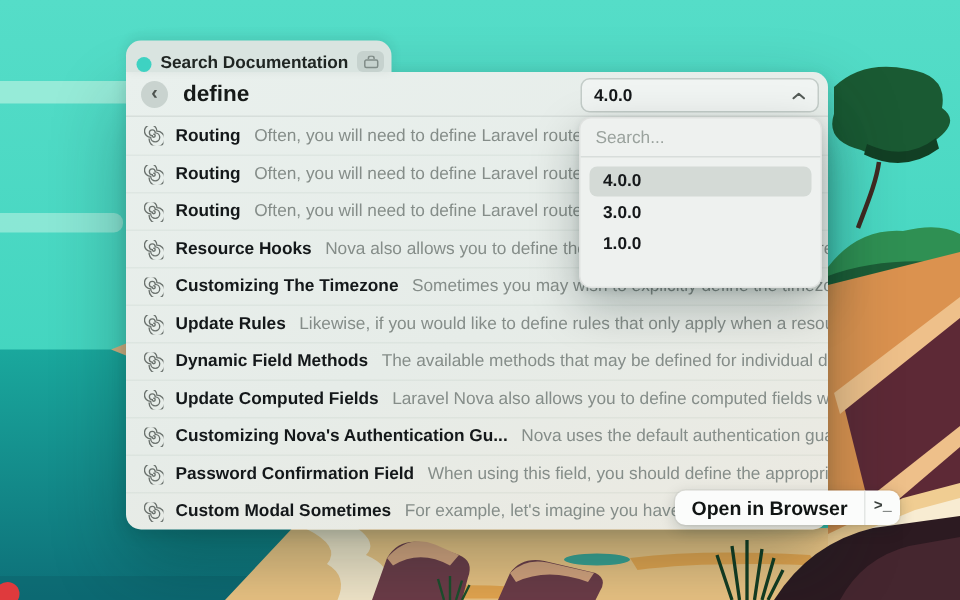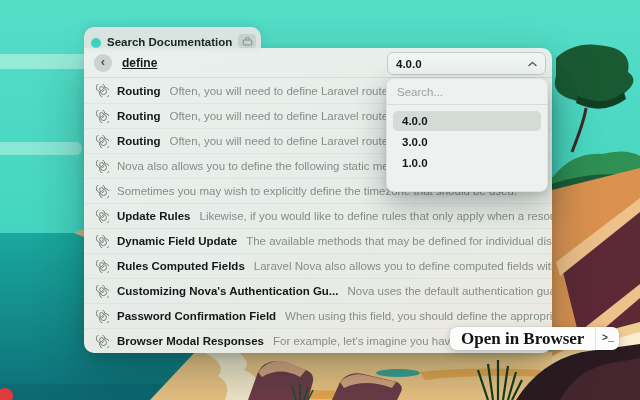--- a/index.html
+++ b/index.html
@@ -33,21 +33,21 @@
   .topbar {
     position:absolute; left:0; top:0; right:0; height:30px;
     display:flex; align-items:center; padding:0 10px;
     border-bottom:1px solid rgba(60,80,72,.10);
   }
   .back-btn {
     width:18px; height:18px; border-radius:50%; background:#c9d3cf; color:#4d534f;
     display:flex; align-items:center; justify-content:center;
     font-size:13px; font-weight:700; line-height:1; padding-bottom:2px; cursor:default;
   }
-  .query { margin-left:10px; font-size:12px; font-weight:700; color:#161a18;text-decoration:underline; }
+  .query { margin-left:10px; font-size:15px; font-weight:700; color:#161a18; }
 
   .select {
     position:absolute; left:303px; top:4px; width:159px; height:23px;
     background:#f0f4f2; border:1px solid #c3ccc8; border-radius:6px;
     display:flex; align-items:center; padding:0 8px;
   }
   .select-value { font-size:11.5px; font-weight:700; color:#15181a; flex:1; }
 
   
   .results { position:absolute; left:0; top:30px; right:0; bottom:0; overflow:hidden; }
@@ -82,21 +82,21 @@
 
   
   .hint {
     position:absolute; left:366px; top:279px; height:23px; z-index:9;
     display:flex; align-items:stretch; background:#fbfcfb; border-radius:7px;
     box-shadow:0 3px 10px rgba(0,30,30,.20), 0 0 0 1px rgba(0,0,0,.04);
     overflow:hidden;
   }
   .hint-open {
     display:flex; align-items:center; padding:0 11px;
-    font-size:17px; font-weight:700; color:#101413; white-space:nowrap;font-family:Liberation Serif, serif;
+    font-size:13px; font-weight:700; color:#101413; white-space:nowrap;
   }
   .hint-key {
     display:flex; align-items:center; justify-content:center; width:24px;
     border-left:1px solid #e3e6e4; font-size:10px; font-weight:700; color:#3a403d;
     font-family:"Liberation Mono", monospace;
   }
 </style>
 </head>
 <body>
 
@@ -215,59 +215,61 @@
     <span class="row-title">Routing</span>
     <span class="row-desc">Often, you will need to define Laravel routes that are called by your tool.</span>
   </div>
 
   <div class="row">
     <span class="row-icon">
       <svg width="13" height="13" viewBox="0 0 16 16">
             <path d="M8 8 m0 -1.2 a1.2 1.2 0 1 1 -1.2 1.2 a2.4 2.4 0 1 1 2.4 -2.4 a3.7 3.7 0 1 1 -3.7 3.7 a5.1 5.1 0 1 1 5.1 -5.1 a6.4 6.4 0 1 1 -6.4 6.4" fill="none" stroke="#6a716d" stroke-width="1.1" stroke-linecap="round"></path>
           </svg>
     </span>
+    <span class="row-title">Resource Hooks</span>
     <span class="row-desc">Nova also allows you to define the following static methods on a resource.</span>
   </div>
 
   <div class="row">
     <span class="row-icon">
       <svg width="13" height="13" viewBox="0 0 16 16">
             <path d="M8 8 m0 -1.2 a1.2 1.2 0 1 1 -1.2 1.2 a2.4 2.4 0 1 1 2.4 -2.4 a3.7 3.7 0 1 1 -3.7 3.7 a5.1 5.1 0 1 1 5.1 -5.1 a6.4 6.4 0 1 1 -6.4 6.4" fill="none" stroke="#6a716d" stroke-width="1.1" stroke-linecap="round"></path>
           </svg>
     </span>
+    <span class="row-title">Customizing The Timezone</span>
     <span class="row-desc">Sometimes you may wish to explicitly define the timezone that should be used.</span>
   </div>
 
   <div class="row">
     <span class="row-icon">
       <svg width="13" height="13" viewBox="0 0 16 16">
             <path d="M8 8 m0 -1.2 a1.2 1.2 0 1 1 -1.2 1.2 a2.4 2.4 0 1 1 2.4 -2.4 a3.7 3.7 0 1 1 -3.7 3.7 a5.1 5.1 0 1 1 5.1 -5.1 a6.4 6.4 0 1 1 -6.4 6.4" fill="none" stroke="#6a716d" stroke-width="1.1" stroke-linecap="round"></path>
           </svg>
     </span>
     <span class="row-title">Update Rules</span>
     <span class="row-desc">Likewise, if you would like to define rules that only apply when a resource is being updated...</span>
   </div>
 
   <div class="row">
     <span class="row-icon">
       <svg width="13" height="13" viewBox="0 0 16 16">
             <path d="M8 8 m0 -1.2 a1.2 1.2 0 1 1 -1.2 1.2 a2.4 2.4 0 1 1 2.4 -2.4 a3.7 3.7 0 1 1 -3.7 3.7 a5.1 5.1 0 1 1 5.1 -5.1 a6.4 6.4 0 1 1 -6.4 6.4" fill="none" stroke="#6a716d" stroke-width="1.1" stroke-linecap="round"></path>
           </svg>
     </span>
-    <span class="row-title">Dynamic Field Update</span>
+    <span class="row-title">Dynamic Field Methods</span>
     <span class="row-desc">The available methods that may be defined for individual display contexts are</span>
   </div>
 
   <div class="row">
     <span class="row-icon">
       <svg width="13" height="13" viewBox="0 0 16 16">
             <path d="M8 8 m0 -1.2 a1.2 1.2 0 1 1 -1.2 1.2 a2.4 2.4 0 1 1 2.4 -2.4 a3.7 3.7 0 1 1 -3.7 3.7 a5.1 5.1 0 1 1 5.1 -5.1 a6.4 6.4 0 1 1 -6.4 6.4" fill="none" stroke="#6a716d" stroke-width="1.1" stroke-linecap="round"></path>
           </svg>
     </span>
-    <span class="row-title">Rules Computed Fields</span>
+    <span class="row-title">Update Computed Fields</span>
     <span class="row-desc">Laravel Nova also allows you to define computed fields within the field list of a  b...</span>
   </div>
 
   <div class="row">
     <span class="row-icon">
       <svg width="13" height="13" viewBox="0 0 16 16">
             <path d="M8 8 m0 -1.2 a1.2 1.2 0 1 1 -1.2 1.2 a2.4 2.4 0 1 1 2.4 -2.4 a3.7 3.7 0 1 1 -3.7 3.7 a5.1 5.1 0 1 1 5.1 -5.1 a6.4 6.4 0 1 1 -6.4 6.4" fill="none" stroke="#6a716d" stroke-width="1.1" stroke-linecap="round"></path>
           </svg>
     </span>
     <span class="row-title">Customizing Nova's Authentication Gu...</span>
@@ -283,21 +285,21 @@
     <span class="row-title">Password Confirmation Field</span>
     <span class="row-desc">When using this field, you should define the appropriate validation rules on...</span>
   </div>
 
   <div class="row">
     <span class="row-icon">
       <svg width="13" height="13" viewBox="0 0 16 16">
             <path d="M8 8 m0 -1.2 a1.2 1.2 0 1 1 -1.2 1.2 a2.4 2.4 0 1 1 2.4 -2.4 a3.7 3.7 0 1 1 -3.7 3.7 a5.1 5.1 0 1 1 5.1 -5.1 a6.4 6.4 0 1 1 -6.4 6.4" fill="none" stroke="#6a716d" stroke-width="1.1" stroke-linecap="round"></path>
           </svg>
     </span>
-    <span class="row-title">Browser Modal Responses</span>
+    <span class="row-title">Custom Modal Sometimes</span>
     <span class="row-desc">For example, let's imagine you have defined an action named  GenerateApiTok...</span>
   </div>
 </div>
 
   <div class="dropdown">
     <input class="dd-search" type="text" placeholder="Search..." style="">
     <div class="dd-options">
   <div class="opt selected">4.0.0</div>
 
   <div class="opt">3.0.0</div>

